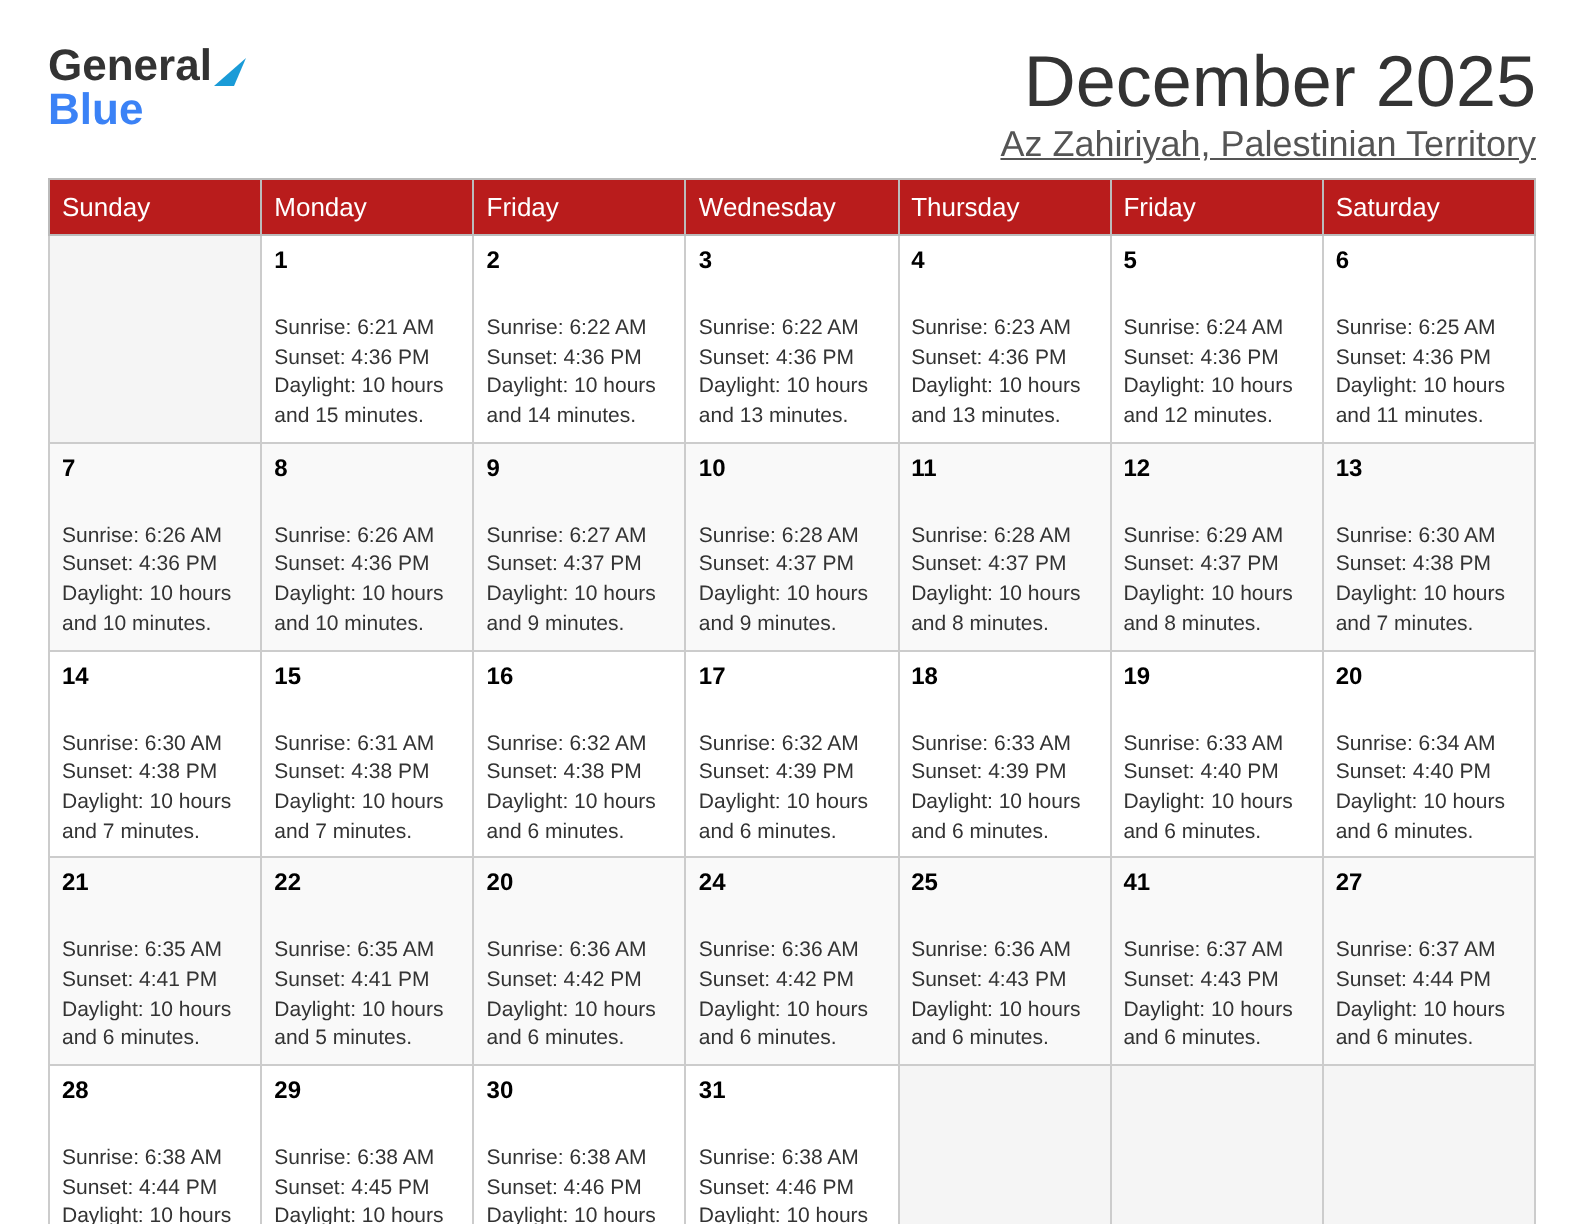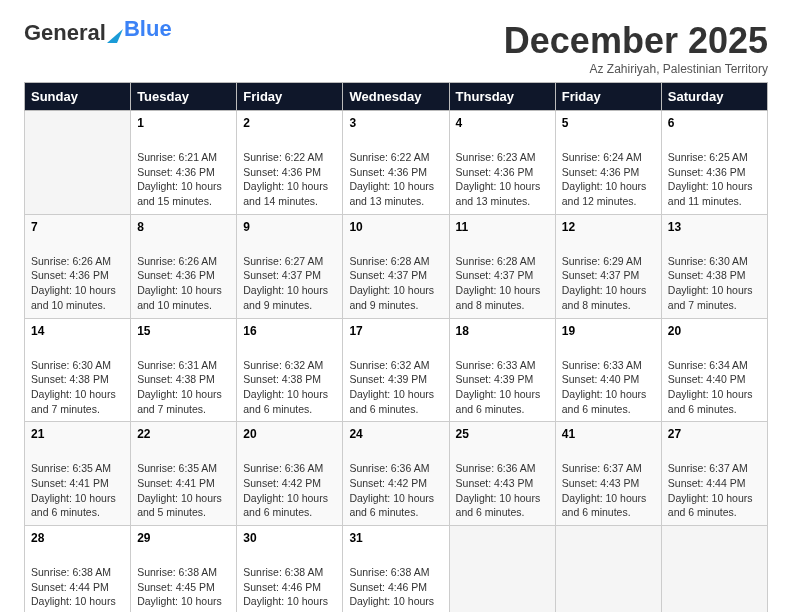--- a/index.html
+++ b/index.html
@@ -11,47 +11,49 @@
       padding: 20px 24px 20px 24px;
     }
     .header {
       display: flex;
       justify-content: space-between;
       align-items: flex-start;
       margin-bottom: 4px;
     }
     .logo {
       display: flex;
+      flex-direction: column;
       align-items: flex-start;
     }
     .title-block {
       text-align: right;
     }
     .calendar-title {
       font-size: 36px;
-      font-weight: bold;
+      font-weight: normal;
       color: #333;
     }
     .calendar-subtitle {
-      font-size: 12px;
+      font-size: 18px;
       color: #555;
+      text-decoration: underline;
     }
     .calendar {
       width: 100%;
       border-collapse: collapse;
       margin-top: 6px;
       font-size: 11px;
     }
     .calendar thead tr th {
-      background-color: #0f172a;
+      background-color: #b91c1c;
       color: #fff;
       text-align: left;
       padding: 6px 6px;
       font-size: 13px;
-      font-weight: bold;
+      font-weight: normal;
       border: 1px solid #bbb;
     }
     .calendar tbody tr td {
       border: 1px solid #ccc;
       padding: 5px 6px;
       vertical-align: top;
       width: calc(100% / 7);
       min-height: 80px;
       background: #fff;
     }
@@ -90,21 +92,21 @@
   <div class="title-block">
     <div class="calendar-title">December 2025</div>
     <div class="calendar-subtitle">Az Zahiriyah, Palestinian Territory</div>
   </div>
 </div>
 
 <table class="calendar">
   <thead>
     <tr>
     <th>Sunday</th>
-        <th>Tuesday</th>
+        <th>Monday</th>
         <th>Friday</th>
         <th>Wednesday</th>
         <th>Thursday</th>
         <th>Friday</th>
         <th>Saturday</th>
       </tr>
   </thead>
   <tbody>
   <tr>
         <td class="empty-cell"></td>

